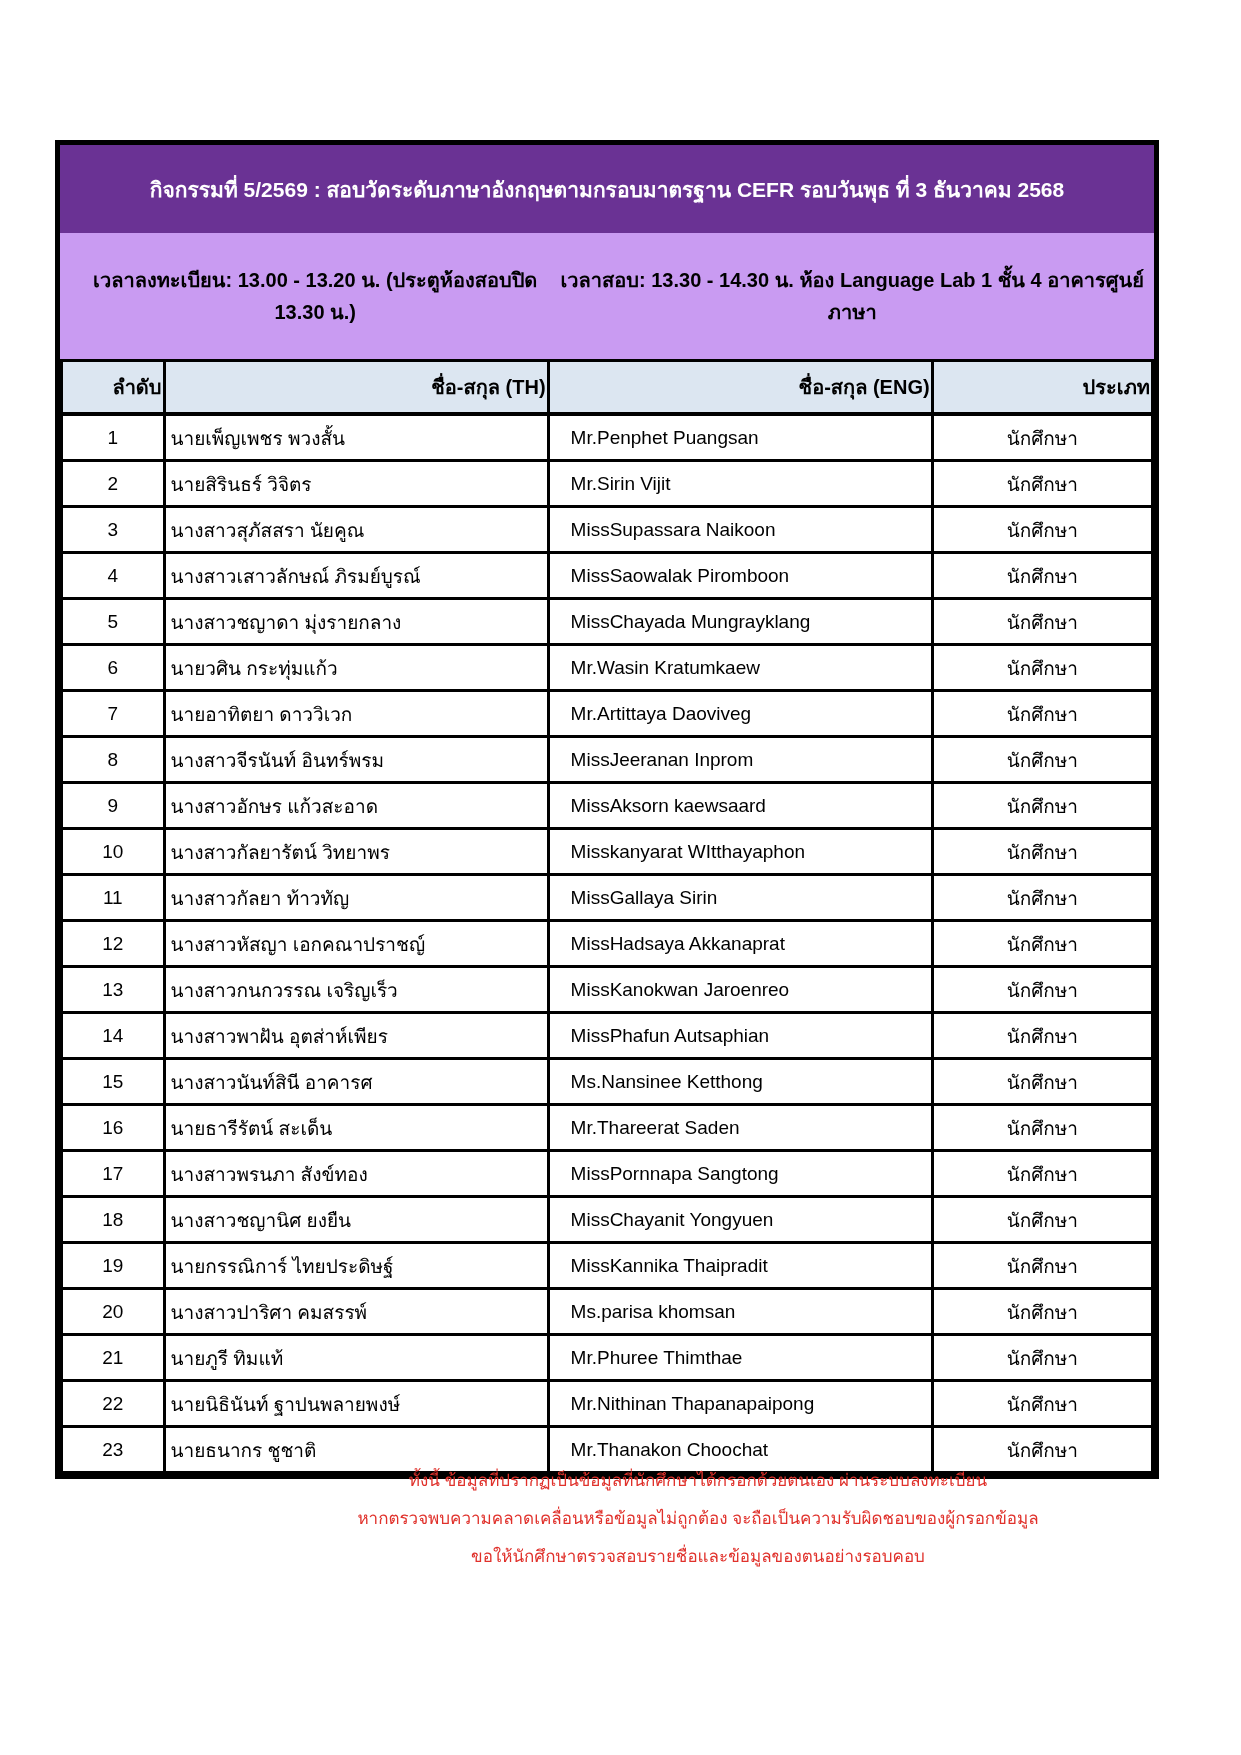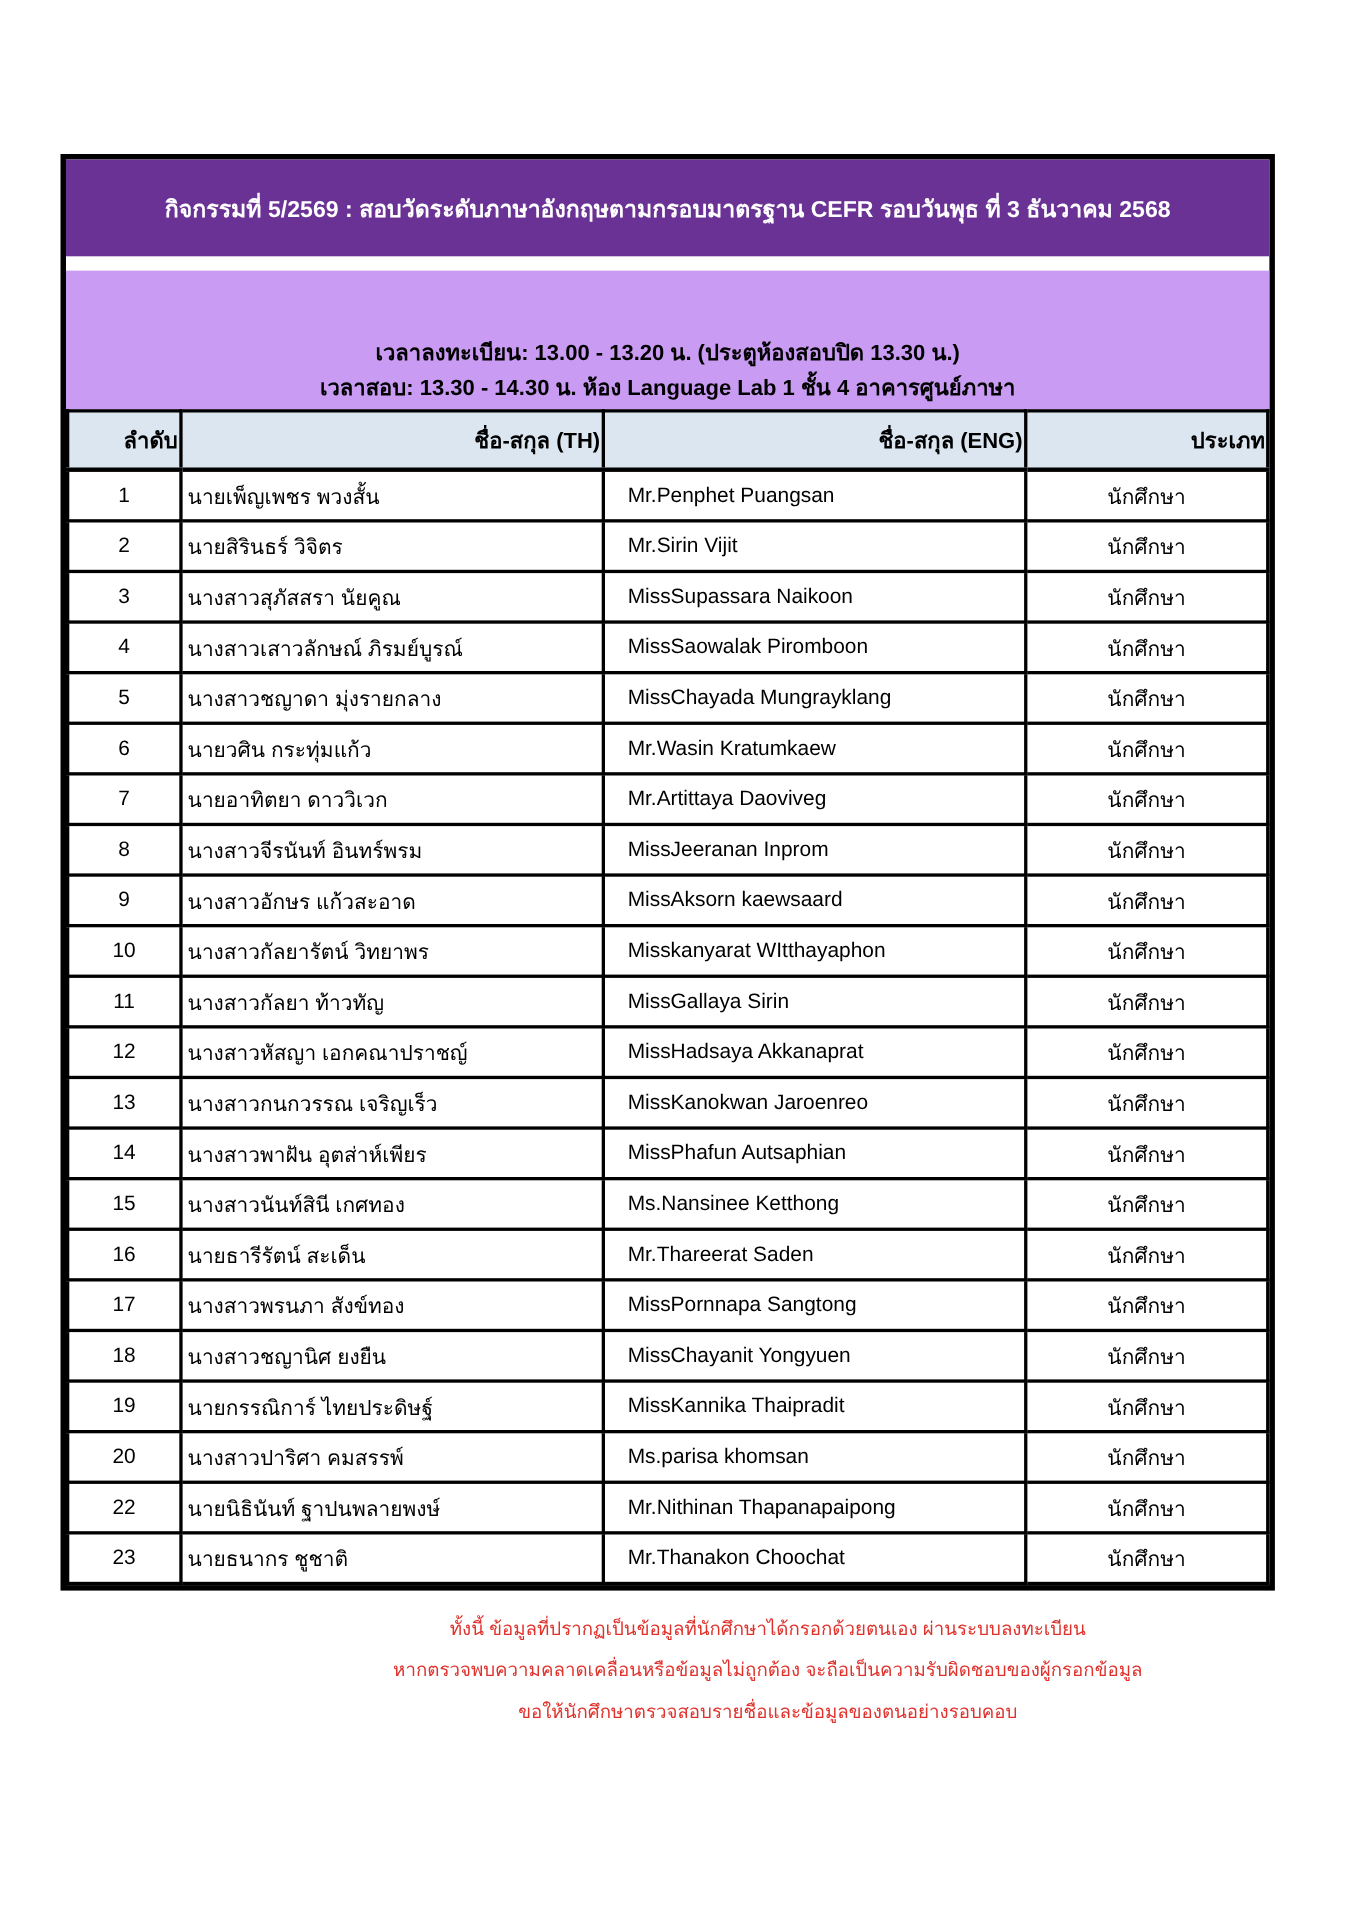--- a/index.html
+++ b/index.html
@@ -33,26 +33,25 @@
     text-align: center;
     padding: 0 10px;
   }
   .band-light {
     background: var(--schedule-purple, #c99bf2);
     color: #000000;
     font-weight: bold;
     font-size: 20px;
     height: 118px;
     display: flex;
-    flex-direction: column;
+    flex-direction: row;
     align-items: center;
     justify-content: flex-end;
     text-align: center;
     padding: 4px 10px;
-    margin-top: 13px;
   }
   table.roster {
     width: 100%;
     border-collapse: collapse;
     table-layout: fixed;
   }
   table.roster col.c-no   { width: 9.4%; }
   table.roster col.c-th   { width: 35.2%; }
   table.roster col.c-eng  { width: 35.2%; }
   table.roster col.c-type { width: 20.2%; }
@@ -198,21 +197,21 @@
           <td class="col-type">นักศึกษา</td>
         </tr>
         <tr>
           <td class="col-no">14</td>
           <td class="col-th">นางสาวพาฝัน อุตส่าห์เพียร</td>
           <td class="col-eng">MissPhafun Autsaphian</td>
           <td class="col-type">นักศึกษา</td>
         </tr>
         <tr>
           <td class="col-no">15</td>
-          <td class="col-th">นางสาวนันท์สินี เกศทอง</td>
+          <td class="col-th">นางสาวนันท์สินี อาคารศ</td>
           <td class="col-eng">Ms.Nansinee Ketthong</td>
           <td class="col-type">นักศึกษา</td>
         </tr>
         <tr>
           <td class="col-no">16</td>
           <td class="col-th">นายธารีรัตน์ สะเด็น</td>
           <td class="col-eng">Mr.Thareerat Saden</td>
           <td class="col-type">นักศึกษา</td>
         </tr>
         <tr>
@@ -230,20 +229,26 @@
         <tr>
           <td class="col-no">19</td>
           <td class="col-th">นายกรรณิการ์ ไทยประดิษฐ์</td>
           <td class="col-eng">MissKannika Thaipradit</td>
           <td class="col-type">นักศึกษา</td>
         </tr>
         <tr>
           <td class="col-no">20</td>
           <td class="col-th">นางสาวปาริศา คมสรรพ์</td>
           <td class="col-eng">Ms.parisa khomsan</td>
+          <td class="col-type">นักศึกษา</td>
+        </tr>
+        <tr>
+          <td class="col-no">21</td>
+          <td class="col-th">นายภูรี ทิมแท้</td>
+          <td class="col-eng">Mr.Phuree Thimthae</td>
           <td class="col-type">นักศึกษา</td>
         </tr>
         <tr>
           <td class="col-no">22</td>
           <td class="col-th">นายนิธินันท์ ฐาปนพลายพงษ์</td>
           <td class="col-eng">Mr.Nithinan Thapanapaipong</td>
           <td class="col-type">นักศึกษา</td>
         </tr>
         <tr>
           <td class="col-no">23</td>

